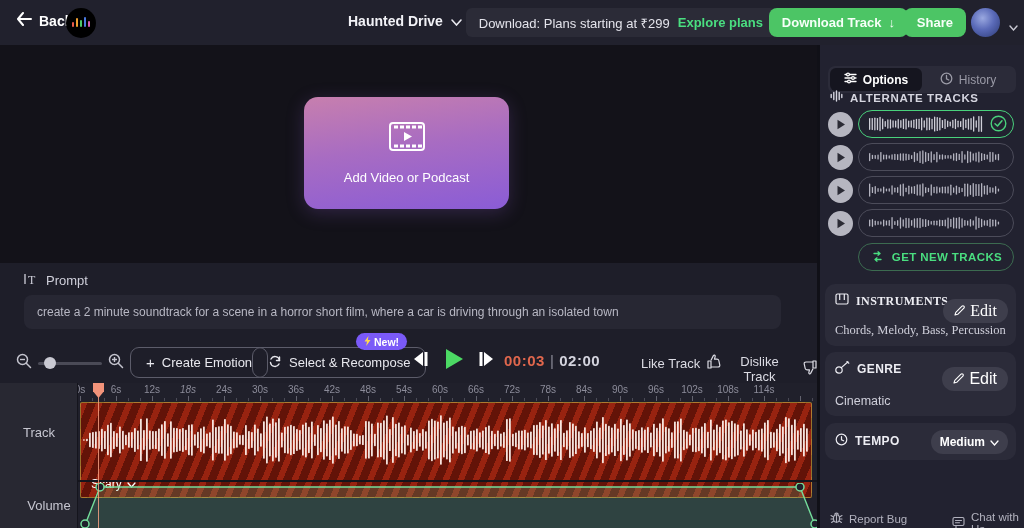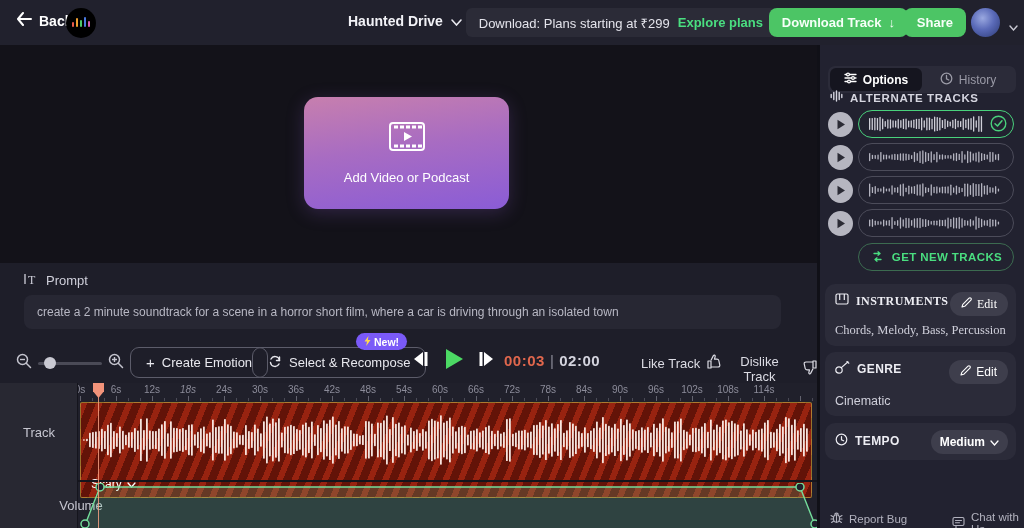--- a/index.html
+++ b/index.html
@@ -50,21 +50,21 @@
   #time-display .sep { color:#8a8a96; font-weight:400; padding:0 5px; }
   #time-display .dur { color:#d4d4de; }
   .rate-btn { position:absolute; top:91px; display:flex; align-items:center; gap:7px; background:none; border:none; color:#dcdce4; font-size:13px; font-family:inherit; cursor:pointer; }
   #like-btn { left:641px; }
   #dislike-btn { left:724px; }
 
   
   #timeline { position:absolute; left:0; top:383px; width:817px; height:145px; background:#20202b; }
   #leftcol { position:absolute; left:0; top:0; width:78px; height:145px; background:#282832; border-right:1px solid #15151d; }
   #track-label { position:absolute; left:0; top:42px; width:78px; text-align:center; font-size:13px; color:#c6c6d0; }
-  #volume-label { position:absolute; left:0; top:115px; width:98px; text-align:center; font-size:13px; color:#c6c6d0;margin-left:32px; }
+  #volume-label { position:absolute; left:0; top:115px; width:98px; text-align:center; font-size:13px; color:#c6c6d0; }
   #row-divider { position:absolute; left:0; top:97px; width:817px; height:2px; background:#15151d; }
   #ruler { position:absolute; left:0; top:0; width:817px; height:18px; }
   .tick-label { position:absolute; top:1px; transform:translateX(-50%); font-size:10px; color:#8c8c9a; }
   .tick-mark { position:absolute; bottom:0; width:1px; background:#4a4a56; }
   .tick-mark.major { background:#63636f; }
   #clip { position:absolute; left:80px; top:19px; width:732px; height:96px; border-radius:2px;
           background-color:#7e1a0b;
           background-image:repeating-linear-gradient(112deg, rgba(255,70,35,0.20) 0 6px, rgba(20,0,0,0.25) 6px 14px);
           border:1px solid rgba(195,195,75,0.55); cursor:pointer; }
   #clip-emotion { position:absolute; left:10px; bottom:6px; display:flex; align-items:center; gap:5px; font-size:12px; color:#ffffff; cursor:pointer; }
@@ -85,21 +85,21 @@
   .alt-pill { position:absolute; left:38px; top:0; width:156px; height:28px; border:1.5px solid #4c4c5a; border-radius:14px; cursor:pointer; display:flex; align-items:center; padding:0 8px; }
   .alt-pill.selected { border-color:#49d17c; }
   .alt-pill .check { position:absolute; right:6px; top:4px; }
   #get-new-btn { position:absolute; left:38px; top:198px; width:156px; height:28px; border:1.5px solid #3c6b50; background:transparent; border-radius:14px; color:#4ade80; font-size:11.5px; font-weight:700; font-family:inherit; letter-spacing:0.4px; display:flex; align-items:center; justify-content:center; gap:7px; cursor:pointer; }
   .side-card { position:absolute; left:5px; width:191px; background:#2b2b39; border-radius:10px; }
   #card-instruments { top:239px; height:62px;font-family:Liberation Serif, serif; }
   #card-genre { top:307px; height:64px; }
   #card-tempo { top:378px; height:37px; }
   .card-header { position:absolute; left:10px; top:9px; display:flex; align-items:center; gap:7px; font-size:12px; font-weight:600; color:#ededf3; letter-spacing:0.4px; }
   #card-tempo .card-header { top:10px; }
-  .edit-btn { position:absolute; right:8px; top:8px; height:24px; padding:0 11px; background:#3e3e4c; border:none; border-radius:13px; color:#fff; font-size:12px; font-family:inherit; display:flex; align-items:center; gap:5px; cursor:pointer; }
+  .edit-btn { position:absolute; right:8px; top:15px; height:24px; padding:0 11px; background:#3e3e4c; border:none; border-radius:13px; color:#fff; font-size:16px; font-family:inherit; display:flex; align-items:center; gap:5px; cursor:pointer; }
   .card-value { position:absolute; left:10px; font-size:12.5px; color:#cfcfda; }
   #card-instruments .card-value { top:39px; }
   #card-genre .card-value { top:42px; }
   #tempo-select { position:absolute; right:8px; top:7px; height:24px; padding:0 9px; background:#3e3e4c; border:none; border-radius:13px; color:#fff; font-size:12px; font-weight:600; font-family:inherit; display:flex; align-items:center; gap:5px; cursor:pointer; }
   .footer-link { position:absolute; top:466px; display:flex; align-items:center; gap:6px; font-size:11.5px; color:#b2b2be; cursor:pointer; }
   #report-bug { left:10px; }
   #chat-with-us { left:132px; }
 </style>
 </head>
 <body>

